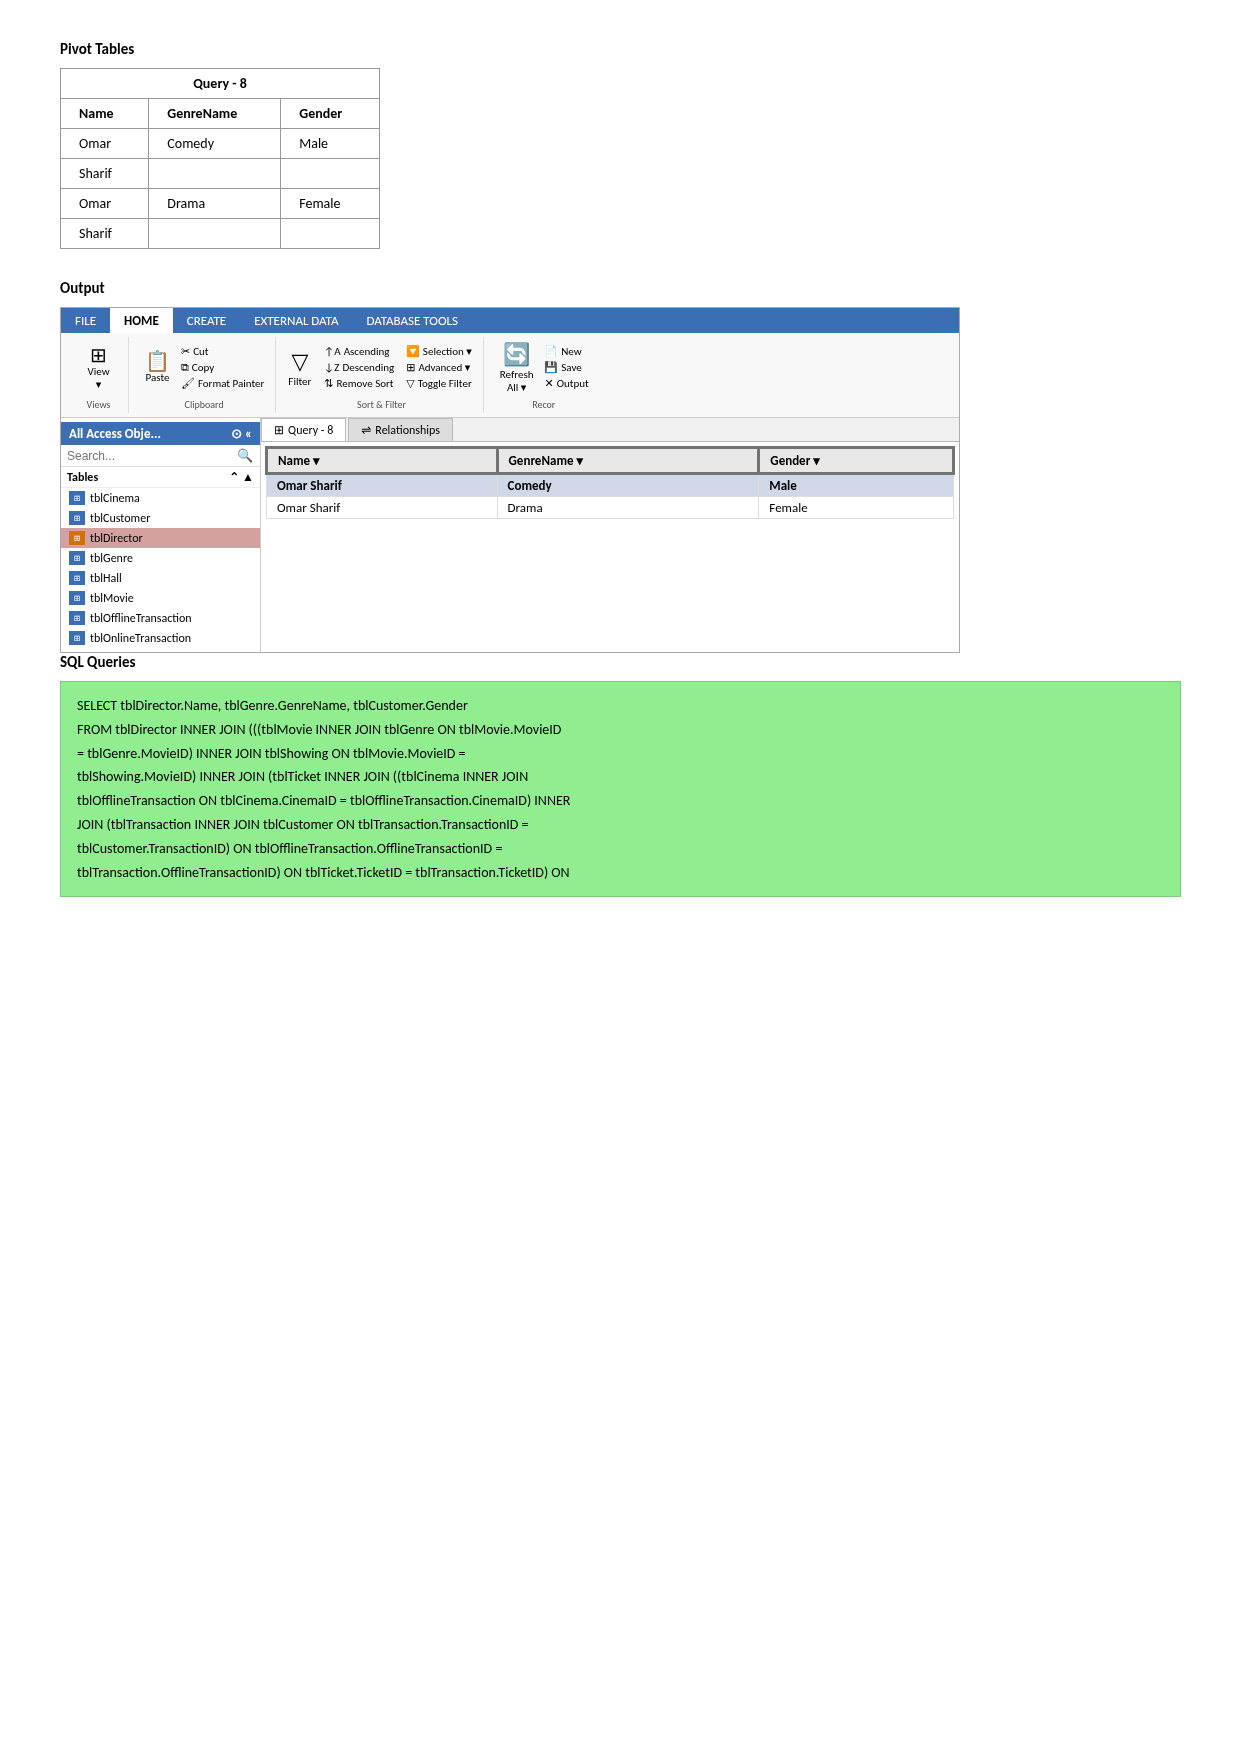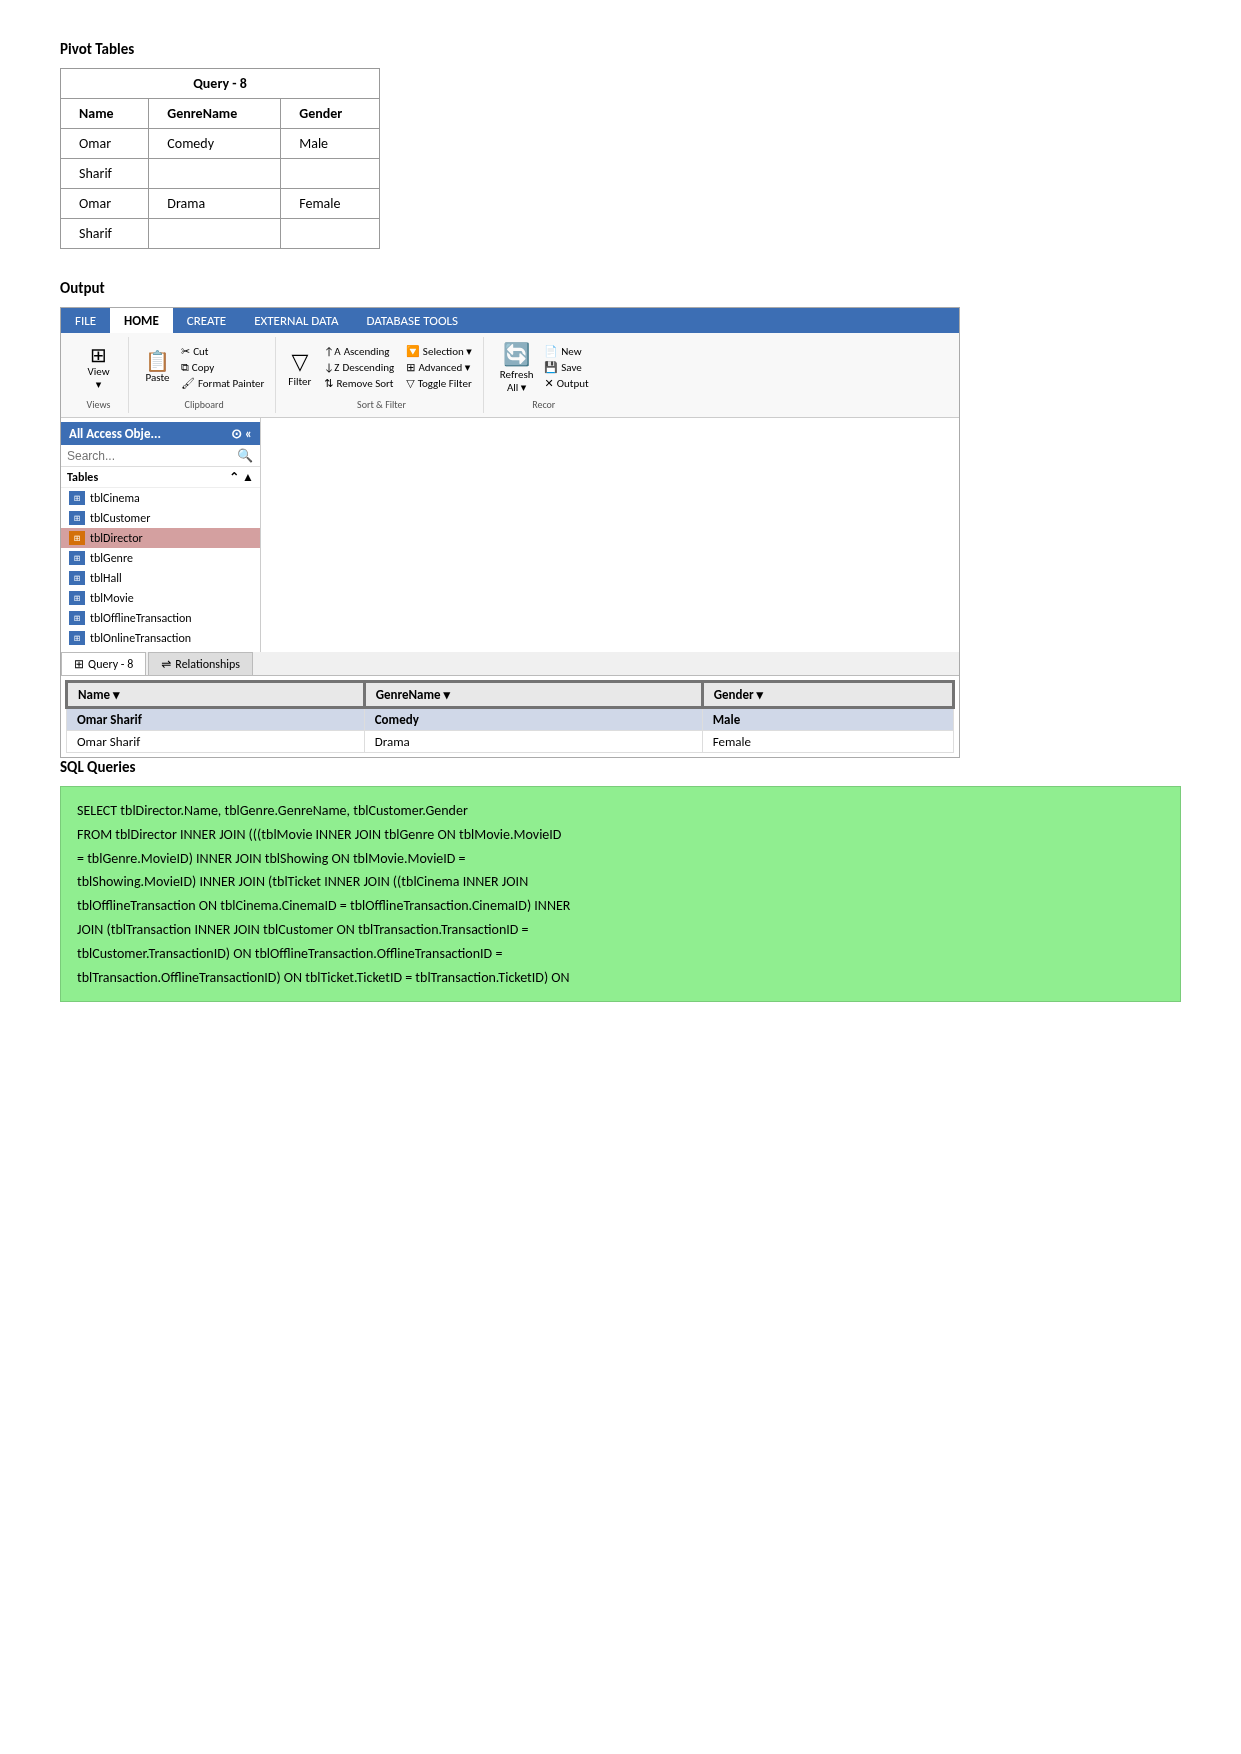--- a/index.html
+++ b/index.html
@@ -141,21 +141,21 @@
       cursor: pointer;
       margin-right: 4px;
     }
     .filter-icon {
       font-size: 22px;
     }
 
     
     .main-area {
       display: flex;
-      flex-direction: column;
+      flex-direction: row;
       background: #fff;
     }
 
     
     .sidebar {
       width: 200px;
       background: #fff;
       border-right: 1px solid #ccc;
       padding: 4px 0;
       font-size: 13px;

